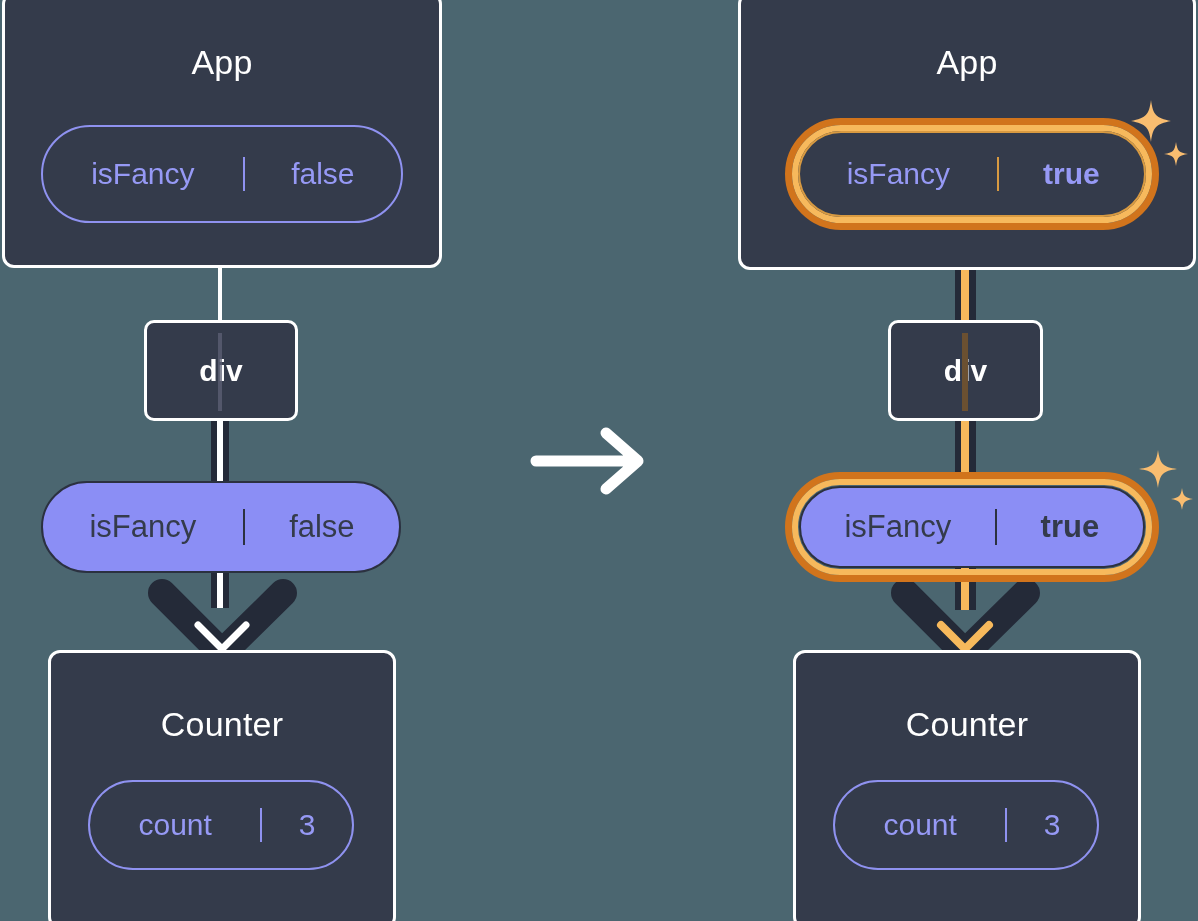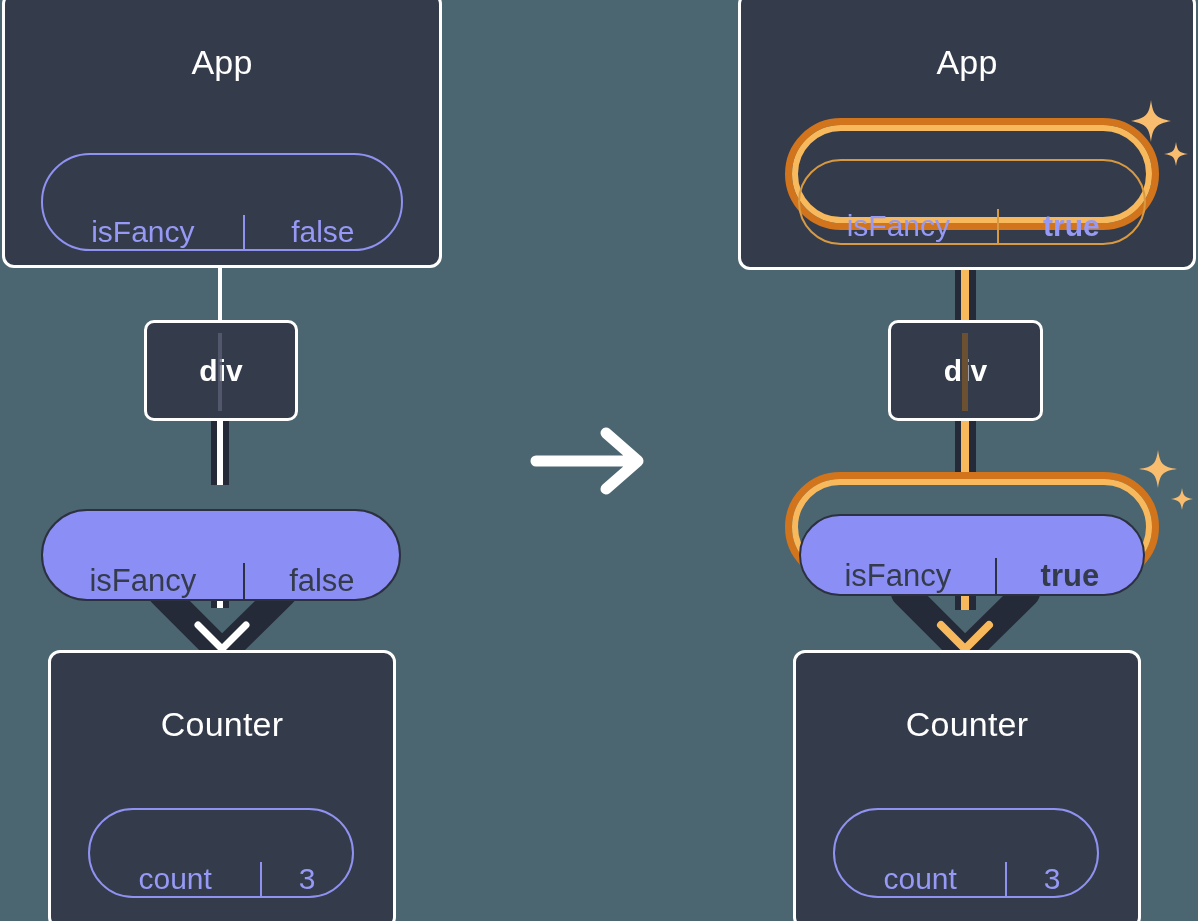--- a/index.html
+++ b/index.html
@@ -38,26 +38,25 @@
     border-radius:10px;
     box-sizing:border-box;
     display:flex;align-items:center;justify-content:center;
     color:#ffffff;font-size:30px;font-weight:bold;
     z-index:6;
   }
 
   
   .pill{
     position:absolute;
-    display:flex;align-items:flex-end;
+    display:flex;align-items:center;
     box-sizing:border-box;
     border-radius:999px;
     overflow:hidden;
     z-index:8;
-    margin-top:28px;
   }
   .pill .cell{
     display:flex;align-items:center;justify-content:center;
     box-sizing:border-box;
     white-space:nowrap;
   }
   
   .pill.outline{
     border:2px solid #8f92f0;
     background:transparent;

